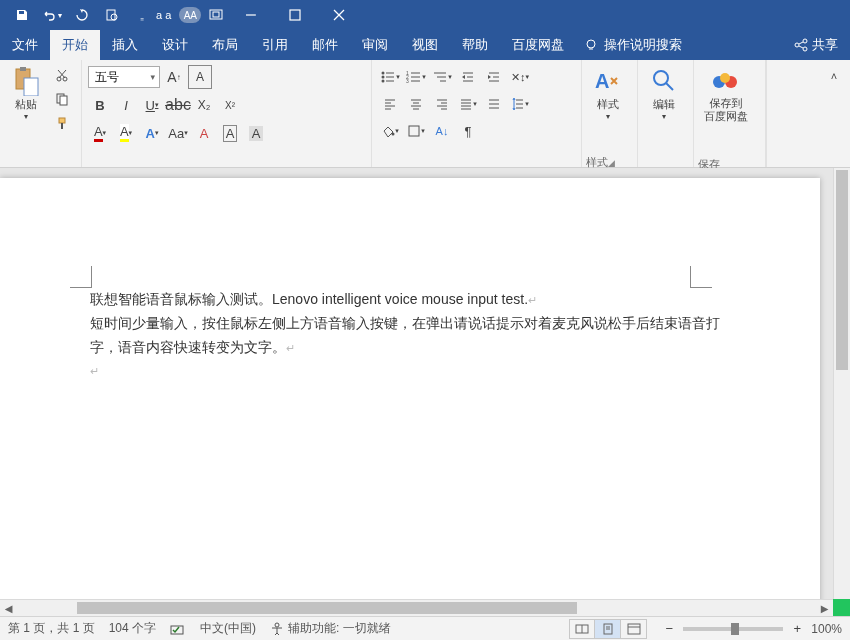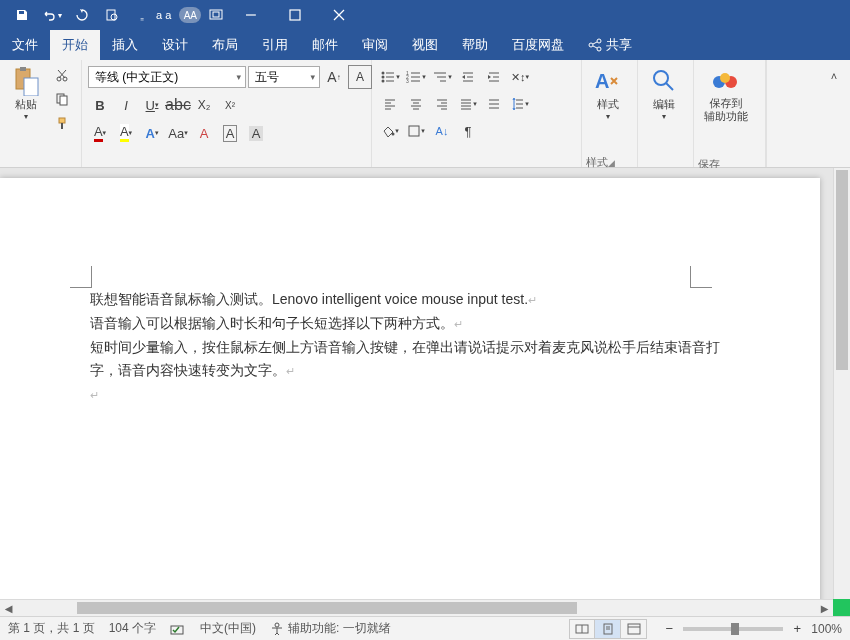--- a/index.html
+++ b/index.html
@@ -123,20 +123,27 @@
   <div class="tab active">开始</div>
   <div class="tab">插入</div>
   <div class="tab">设计</div>
   <div class="tab">布局</div>
   <div class="tab">引用</div>
   <div class="tab">邮件</div>
   <div class="tab">审阅</div>
   <div class="tab">视图</div>
   <div class="tab">帮助</div>
   <div class="tab">百度网盘</div>
+  <div class="tell">
+    <svg width="14" height="14">
+        <circle cx="7" cy="6" r="4" fill="none" stroke="#fff"></circle>
+        <line x1="5" y1="11" x2="9" y2="11" stroke="#fff"></line>
+      </svg>
+    <span>操作说明搜索</span>
+  </div>
   <div class="share">
     <svg width="14" height="14">
         <circle cx="11" cy="3" r="2" fill="none" stroke="#fff"></circle>
         <circle cx="3" cy="7" r="2" fill="none" stroke="#fff"></circle>
         <circle cx="11" cy="11" r="2" fill="none" stroke="#fff"></circle>
         <line x1="5" y1="6" x2="9" y2="4" stroke="#fff"></line>
         <line x1="5" y1="8" x2="9" y2="10" stroke="#fff"></line>
       </svg>
     <span>共享</span>
   </div>
@@ -183,23 +190,20 @@
     <div class="group-label">
         <span>剪贴板</span>
         <span class="dlaunch">◢</span>
       </div>
   </div>
 
   <div class="group" style="width:290px">
     <div class="group-body">
       <div class="fontbox" style="flex:1">
         <div class="row">
-          <div class="combo" style="width:158px">
-              <span>等线 (中文正文)</span>
-            </div>
           <div class="combo" style="width:72px">
               <span>五号</span>
             </div>
           <div class="sbtn" style="font-size:14px">A<span style="font-size:8px">↑</span></div>
           <div class="sbtn" style="border:1px solid #888;font-size:12px">A</div>
         </div>
         <div class="row">
           <div class="sbtn" style="font-weight:bold">B</div>
           <div class="sbtn" style="font-style:italic">I</div>
           <div class="sbtn" style="text-decoration:underline">
@@ -420,40 +424,39 @@
     <div class="group-body">
       <div class="bigbtn">
         <div class="icon32">
             <svg width="30" height="22">
               <circle cx="8" cy="12" r="6" fill="#3a7bd5"></circle>
               <circle cx="20" cy="12" r="6" fill="#e84c3d"></circle>
               <circle cx="14" cy="8" r="5" fill="#f5b93a"></circle>
             </svg>
           </div>
         <span style="white-space:pre;text-align:center;line-height:1.2">保存到
-辅助功能</span>
+百度网盘</span>
       </div>
     </div>
     <div class="group-label">
         <span>保存</span>
       </div>
   </div>
   <div style="flex:1;border-left:1px solid #e1e1e1;display:flex;align-items:flex-start;justify-content:flex-end;padding:4px">
       <div class="sbtn" style="font-size:11px">˄</div>
     </div>
 </div>
 
 <div class="doc-area">
   <div class="doc-scroll">
     <div class="page">
       <div class="crop tl"></div>
       <div class="crop tr"></div>
       <div class="page-content">
         <p><span>联想智能语音鼠标输入测试。Lenovo intelligent voice mouse input test.</span><span class="pm">↵</span></p>
-        <p><span>语音输入可以根据输入时长和句子长短选择以下两种方式。</span><span class="pm">↵</span></p>
         <p><span>短时间少量输入，按住鼠标左侧上方语音输入按键，在弹出请说话提示对着麦克风说松手后结束语音打字，语音内容快速转变为文字。</span><span class="pm">↵</span></p>
         <p><span class="pm">↵</span></p>
       </div>
     </div>
   </div>
   <div class="vscroll">
       <div class="thumb"></div>
     </div>
   <div class="hscroll">
     <div class="ar">◀</div>

